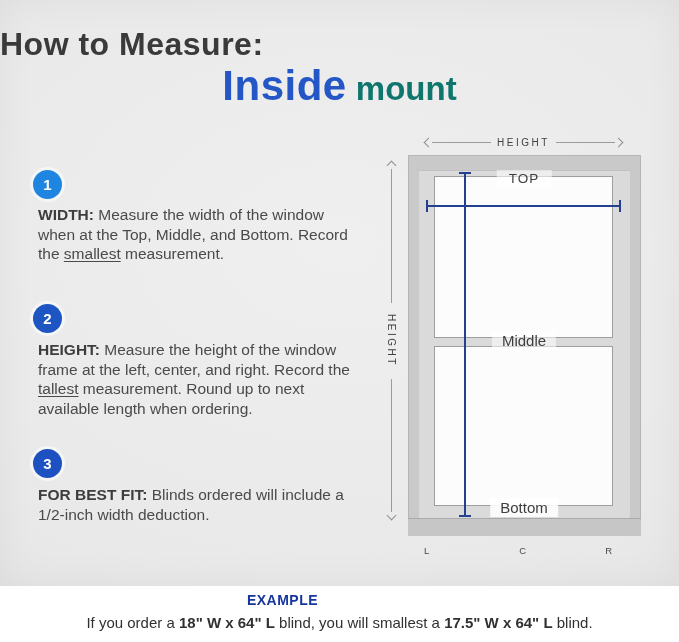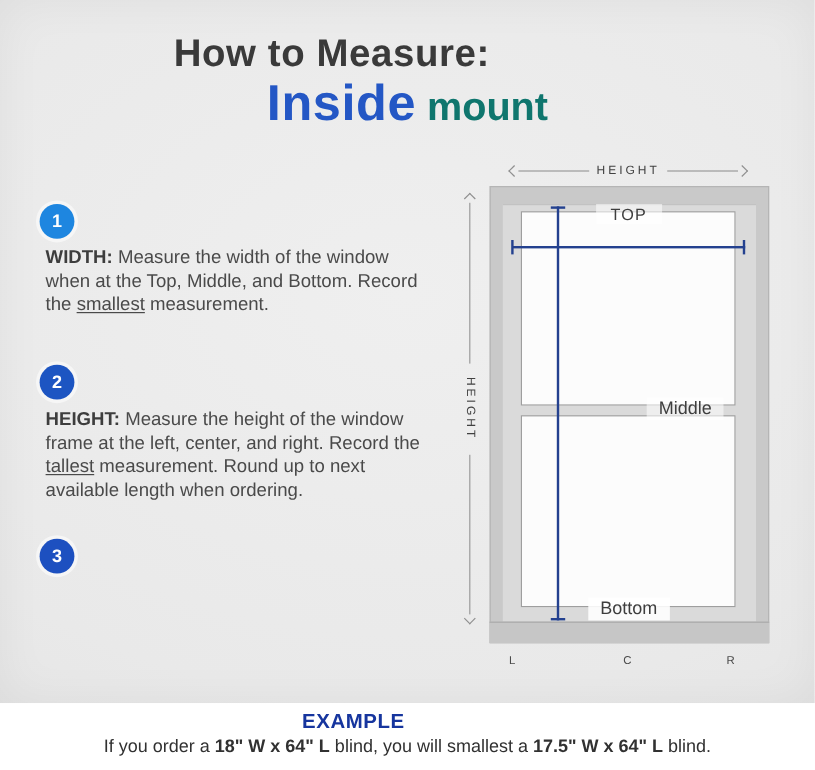--- a/index.html
+++ b/index.html
@@ -12,21 +12,21 @@
   
   .bg-gray {
     position:absolute; left:0; top:0; width:679px; height:586px;
     background: radial-gradient(ellipse 130% 105% at 50% 42%, #efefef 0%, #e9e9e9 55%, #e0e0e0 100%);
     box-shadow: inset 0 0 40px rgba(0,0,0,0.05);
   }
   .band-white { position:absolute; left:0; top:586px; width:679px; height:56px; background:#ffffff; }
 
   
   .title1 {
-    position:absolute; left:0; top:26px; width:553px; text-align:center;
+    position:absolute; left:0; top:26px; width:553px; text-align:left;
     font-size:32px; font-weight:700; color:#3a3a3a; letter-spacing:0.5px;
   }
   .title2 { position:absolute; left:0; top:62px; width:679px; text-align:center; }
   .title2 .hl { font-size:42px; font-weight:800; color:#2457c5; letter-spacing:0.5px; }
   .title2 .suf { font-size:33px; font-weight:600; color:#0f766e; }
 
   
   .badge {
     position:absolute; left:33px; width:29px; height:29px; border-radius:50%;
     display:flex; align-items:center; justify-content:center;
@@ -67,21 +67,21 @@
   .m-v      { left:464px; top:172px; width:2px;  height:345px; }
   .m-v-tt   { left:459px; top:172px; width:12px; height:2px; }
   .m-v-tb   { left:459px; top:515px; width:12px; height:2px; }
 
   
   .chip {
     position:absolute; left:524px; transform:translateX(-50%);
     color:#3e3e3e; white-space:nowrap; text-align:left;
   }
   .chip.top    { top:170px; font-size:13.5px; letter-spacing:1px; padding:1px 12px; background:rgba(255,255,255,0.55); }
-  .chip.middle { top:331px; font-size:15px; padding:1px 10px; background:rgba(255,255,255,0.55);margin-left:47px; }
+  .chip.middle { top:331px; font-size:15px; padding:1px 10px; background:rgba(255,255,255,0.55); }
   .chip.bottom { top:498px; font-size:15px; padding:1px 10px; background:rgba(255,255,255,0.88); }
 
   
   .seg-h { height:1px; background:#9b9b9b; flex:1; }
   .seg-v { width:1px; background:#9b9b9b; flex:1; }
   .chev { width:7px; height:7px; border-left:1.5px solid #8f8f8f; border-bottom:1.5px solid #8f8f8f; flex:none; }
   .chev.left  { transform:rotate(45deg); }
   .chev.right { transform:rotate(-135deg); }
   .chev.up    { transform:rotate(135deg); }
   .chev.down  { transform:rotate(-45deg); }
@@ -96,42 +96,43 @@
   }
   .arrow-hgt .lbl-wrap { height:76px; display:flex; align-items:center; justify-content:center; }
   .arrow-hgt .lbl { transform:rotate(90deg); font-size:10px; letter-spacing:2.5px; color:#414141; white-space:nowrap; }
 
   
   .lcr { position:absolute; top:545px; transform:translateX(-50%);
     font-size:9.5px; letter-spacing:0.5px; color:#4a4a4a; }
   .lcr.l { left:427px; } .lcr.c { left:523px; } .lcr.r { left:609px; }
 
   
-  .ex-head { position:absolute; left:12px; top:592px; width:565px; text-align:center;
-    font-size:17px; font-weight:700; color:#16359e; letter-spacing:0.5px; }
+  .ex-head { position:absolute; left:0; top:592px; width:565px; text-align:center;
+    font-size:14px; font-weight:700; color:#16359e; letter-spacing:0.5px; }
   .ex-text { position:absolute; left:0; top:614px; width:679px; text-align:center;
     font-size:15px; color:#313131; }
 </style>
 </head>
 <body>
 
 <div class="canvas">
   <div class="bg-gray"></div>
   <div class="band-white"></div>
 
   <div class="title1">How to Measure:</div>
   <div class="title2"><span class="hl">Inside</span><span class="suf"> mount</span></div>
 
   <div class="badge b1">1</div>
   <p class="step-text t1"><span data-bold="" style="font-weight: 700;">WIDTH: </span><span>Measure the width of the window when at the Top, Middle, and Bottom. Record the </span><span class="u">smallest</span><span> measurement.</span></p>
 
   <div class="badge b2">2</div>
   <p class="step-text t2"><span data-bold="" style="font-weight: 700;">HEIGHT: </span><span>Measure the height of the window frame at the left, center, and right. Record the </span><span class="u">tallest</span><span> measurement. Round up to next available length when ordering.</span></p>
 
   <div class="badge b3">3</div>
+  <p class="step-text t3"><span data-bold="" style="font-weight: 700;">FOR BEST FIT: </span><span>Blinds ordered will include a 1/2-inch width deduction.</span></p>
 
   <div class="frame"></div>
   <div class="casing"></div>
   <div class="pane upper"></div>
   <div class="pane lower"></div>
   <div class="sill"></div>
 
   <div class="arrow-w">
     <span class="chev left"></span>
     <span class="seg-h"></span>

